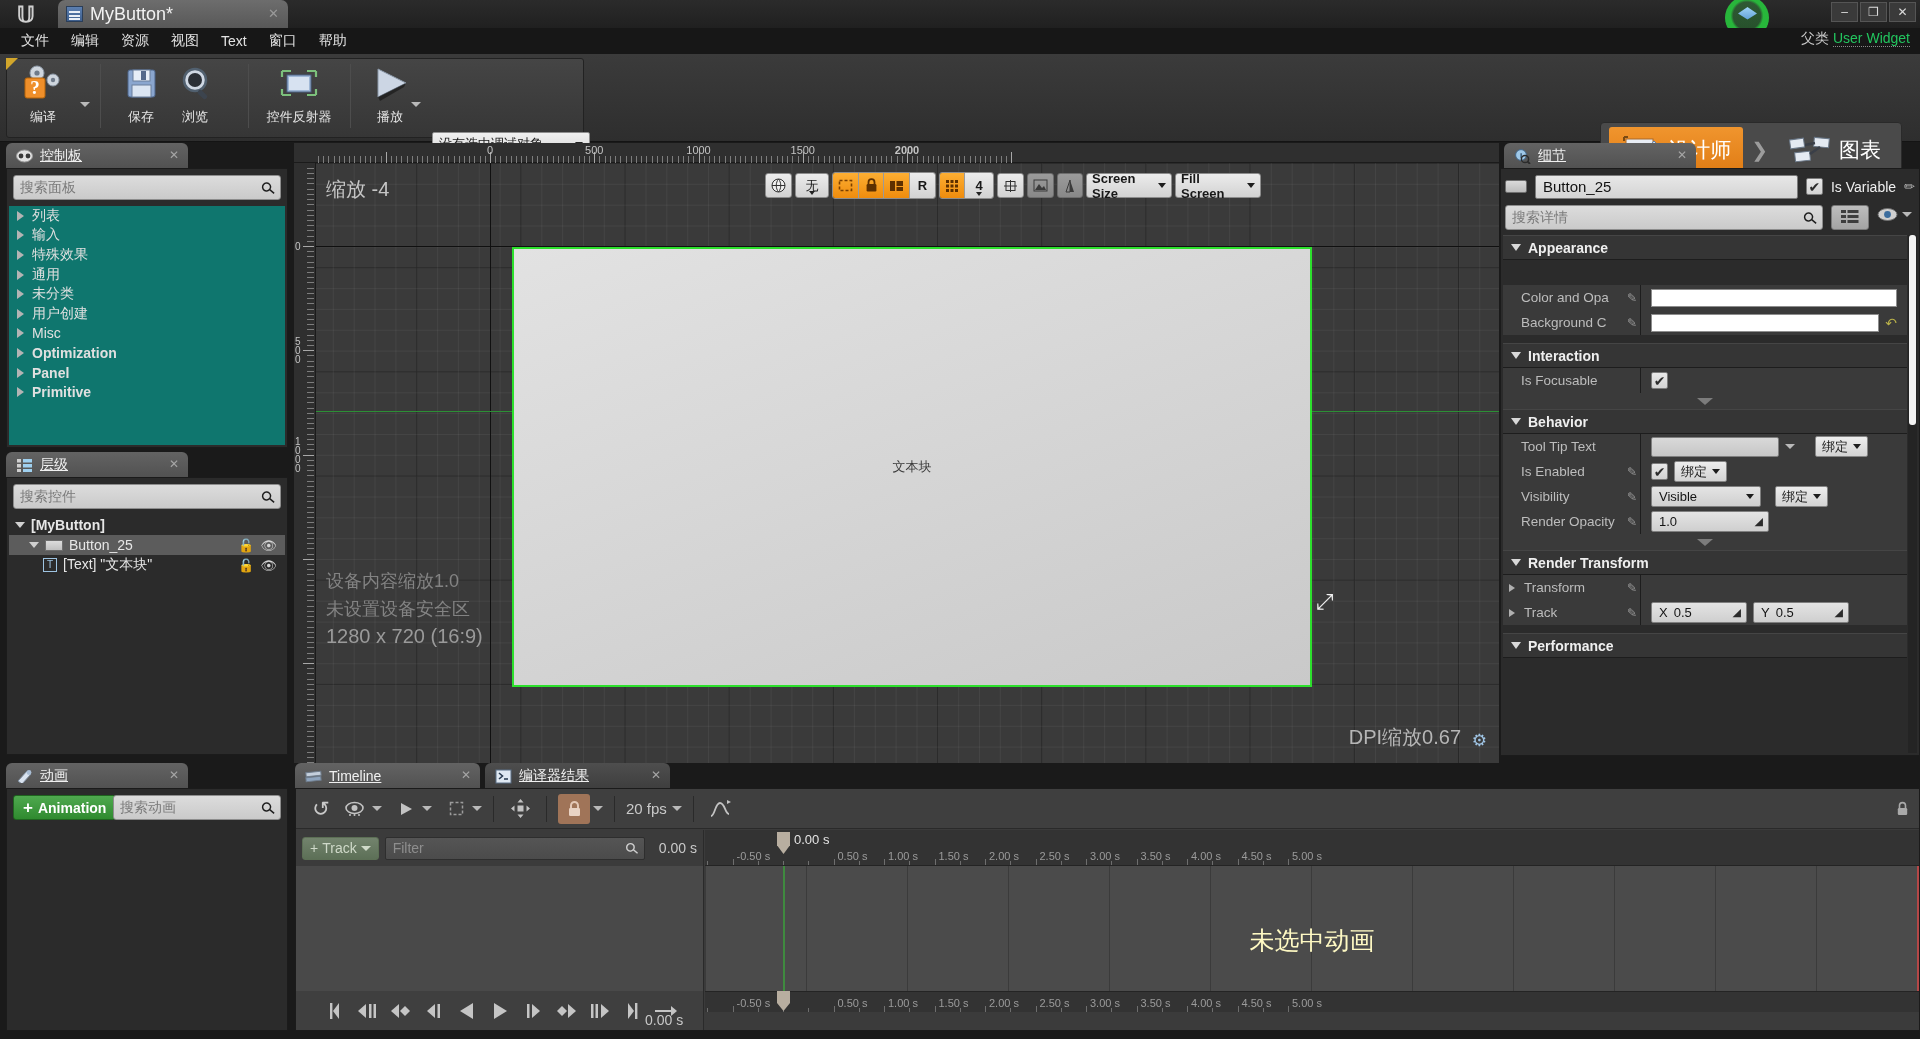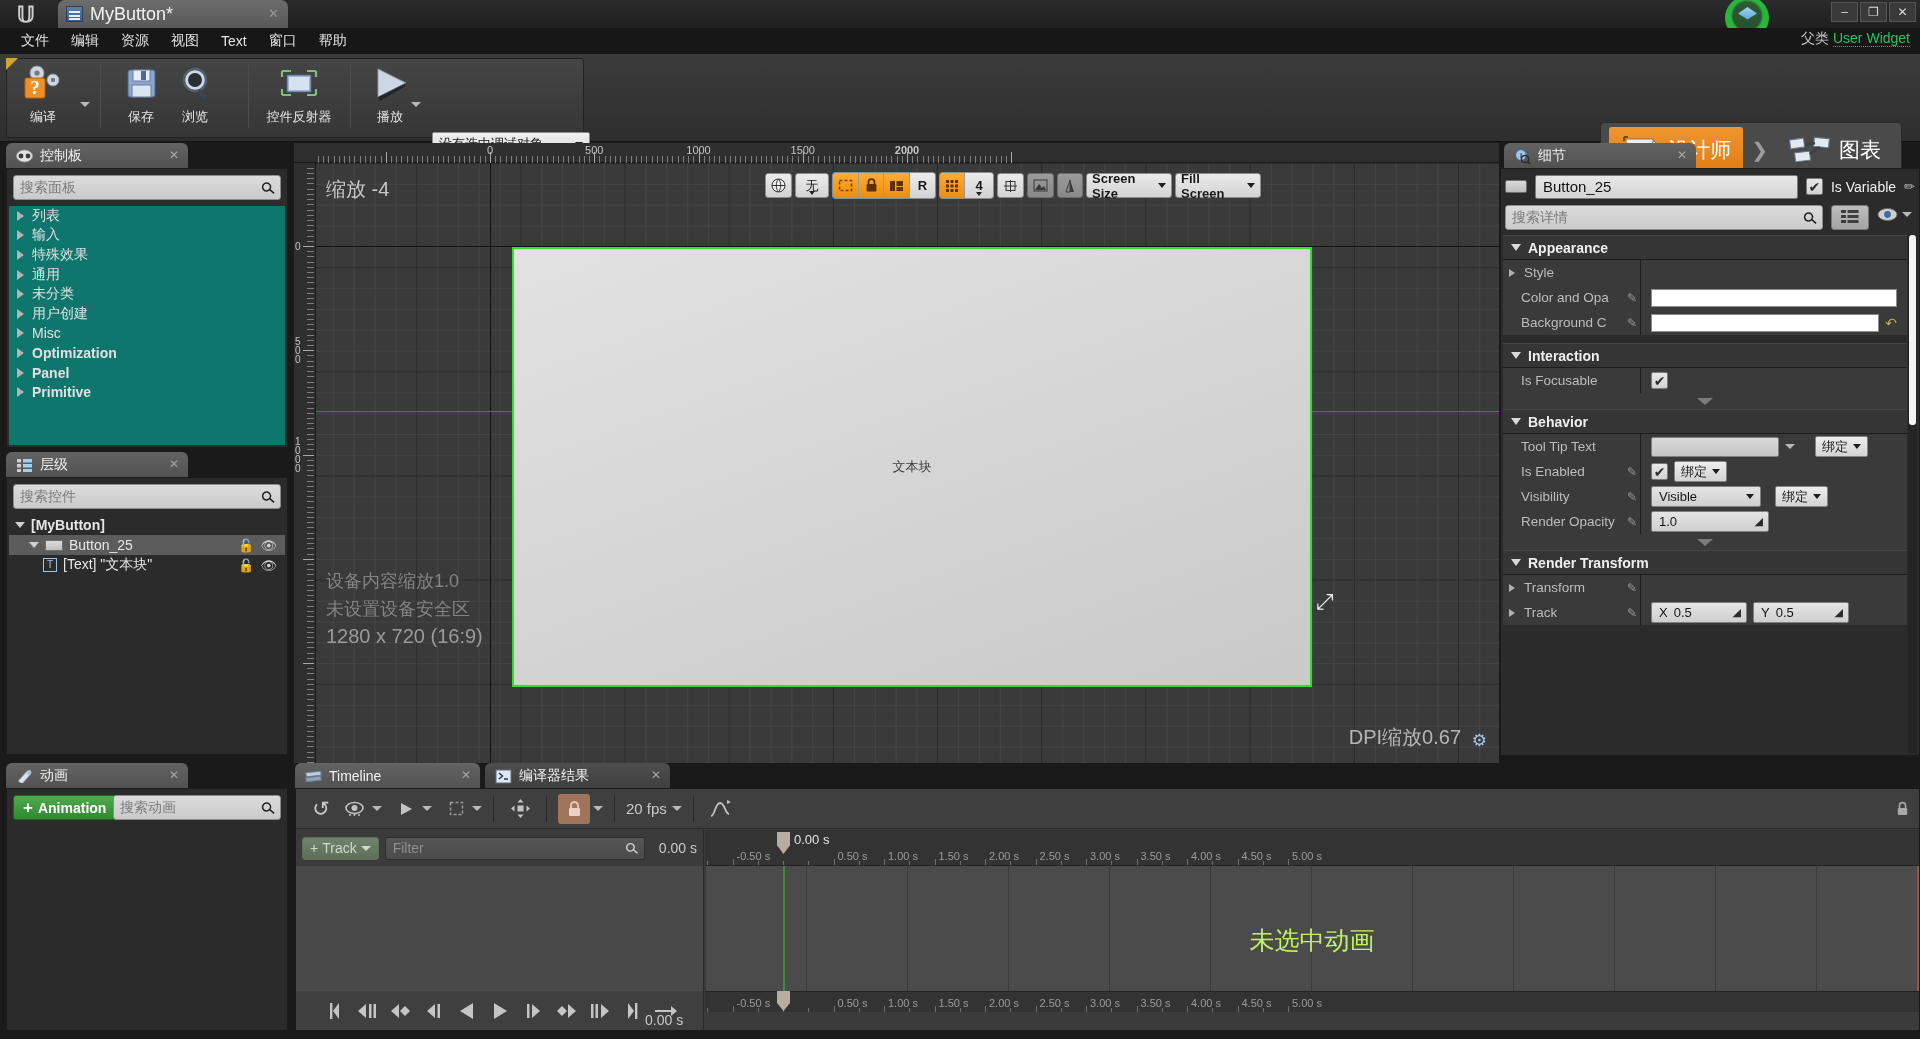--- a/index.html
+++ b/index.html
@@ -72,21 +72,21 @@
                background:#4a4a4a; border:1px solid #2a2a2a; border-radius:4px;
                display:flex; align-items:center; padding:4px 8px; gap:6px;}
   .modebtn{ height:46px; display:flex; align-items:center; padding:0 12px; border-radius:3px; gap:7px;}
   .modebtn.active{ background:linear-gradient(#f0952e,#e07c14); }
   .modebtn .t{ font-size:21px; color:#ffffff; }
   .chev{ font-size:20px; color:#9c9c9c; padding:0 2px;}
 
   
   .paneltab{ position:absolute; height:26px; background:linear-gradient(#636363,#515151);
              border-top-left-radius:6px; border-top-right-radius:6px;
-             display:flex; align-items:center; padding:0 10px; font-size:14px; color:#f0f0f0; }
+             display:flex; align-items:center; padding:0 10px; font-size:14px; color:#f0f0f0;text-decoration:underline; }
   .paneltab .x{ position:absolute; right:9px; top:5px; font-size:12px; color:#a6a6a6;}
   .panelbody{ position:absolute; background:#2b2b2b; border:1px solid #1b1b1b; }
 
   .searchbox{ position:absolute; height:25px; background:linear-gradient(#dcdcdc,#cacaca);
               border:1px solid #8d8d8d; border-radius:3px; display:flex; align-items:center;
               padding:0 6px; font-size:14px; color:#7b7b7b; }
   .searchbox .mag{ position:absolute; right:6px; top:2px; font-size:17px; color:#1d1d1d;
                    transform:rotate(-50deg); }
 
   .trow{ height:19px; display:flex; align-items:center; font-size:14px; color:#e0e0e0; padding-left:8px;}
@@ -821,28 +821,20 @@
           <circle cx="10.5" cy="7.5" r="3.4" fill="#3c6d9e"></circle>
         </svg>
       <span class="caret"></span>
     </div>
 
     <div style="position:absolute;left:2px;top:66px;right:12px;bottom:2px;overflow:hidden;" id="details-body">
         <div class="drow dcat" style="top: 0px; height: 25px;">
           <span style="width: 0px; height: 0px; border-left: 5px solid transparent; border-right: 5px solid transparent; border-top: 7px solid rgb(216, 216, 216); margin-right: 7px;"></span>
           <span>Appearance</span>
         </div>
-        <div class="drow" style="top: 25px; height: 25px; background: rgb(58, 58, 58);">
-          <div class="dlbl" style="font-size: 13.5px; color: rgb(189, 189, 189); padding-left: 6px; width: 138px; display: flex; align-items: center; gap: 5px;">
-            <span class="tri" style="border-top: 4px solid transparent; border-bottom: 4px solid transparent; border-left: 6px solid rgb(176, 176, 176); margin-right: 4px;"></span>
-            <span>Style</span>
-          </div>
-          <div class="dsep"></div>
-          <div class="dfield" style="position: absolute; left: 148px; right: 10px; display: flex; align-items: center; gap: 6px;"></div>
-        </div>
         <div class="drow" style="top: 50px; height: 25px; background: rgb(58, 58, 58);">
           <div class="dlbl" style="font-size: 13.5px; color: rgb(189, 189, 189); padding-left: 18px; width: 138px; display: flex; align-items: center; gap: 5px;">
             <span>Color and Opa</span>
             <span style="margin-left: auto; margin-right: 4px; font-size: 12px; color: rgb(154, 154, 154);">✎</span>
           </div>
           <div class="dsep"></div>
           <div class="dfield" style="position: absolute; left: 148px; right: 10px; display: flex; align-items: center; gap: 6px;">
             <div style="flex: 1 1 0%; height: 18px; background: rgb(255, 255, 255); border: 1px solid rgb(141, 141, 141);"></div>
           </div>
         </div>
@@ -963,20 +955,24 @@
               <span>X</span>
               <span>0.5</span>
               <span style="position:absolute;right:5px;font-size:11px;color:#2b2b2b;">◢</span>
             </div>
             <div style="position: relative; width: 96px; height: 21px; background: linear-gradient(rgb(228, 228, 228), rgb(207, 207, 207)); border: 1px solid rgb(127, 127, 127); border-radius: 2px; display: flex; align-items: center; gap: 6px; padding: 0px 7px; font-size: 13px; color: rgb(20, 20, 20);">
               <span>Y</span>
               <span>0.5</span>
               <span style="position:absolute;right:5px;font-size:11px;color:#2b2b2b;">◢</span>
             </div>
           </div>
+        </div>
+        <div class="drow dcat" style="top: 398px; height: 25px;">
+          <span style="width: 0px; height: 0px; border-left: 5px solid transparent; border-right: 5px solid transparent; border-top: 7px solid rgb(216, 216, 216); margin-right: 7px;"></span>
+          <span>Performance</span>
         </div>
       </div>
 
     <div style="position:absolute;right:2px;top:66px;width:9px;bottom:2px;background:#242424;">
       <div style="position:absolute;left:1px;top:0;width:7px;height:190px;background:#f3f3f3;border-radius:3px;"></div>
     </div>
   </div>
 
   <div class="paneltab" style="left:295px;top:763px;width:185px;">
     <svg width="17" height="13" viewBox="0 0 17 13" style="margin-right:7px">
@@ -1125,21 +1121,21 @@
         <div class="ttick" style="left: 583px; height: 4px;"></div>
         <div class="playhead" style="left: 72px; top: 2px;"></div>
         <div style="position: absolute; left: 89px; top: 2px; font-size: 13px; color: rgb(228, 228, 228);">0.00 s</div>
       </div>
 
     <div style="position:absolute;left:409px;top:77px;right:0;bottom:39px;background:#4b4b4b;overflow:hidden;">
       <div style="position:absolute;inset:0;background-image:linear-gradient(to right,rgba(0,0,0,.22) 1px,transparent 1px);
                   background-size:101px 100%;"></div>
       <div style="position:absolute;left:78px;top:0;bottom:0;width:2px;background:#3f8a3f;"></div>
       <div style="position:absolute;right:0;top:0;bottom:0;width:2px;background:#b64747;"></div>
-      <div style="position:absolute;left:0;right:0;top:46%;text-align:center;font-size:25px;color:#bef264;">未选中动画</div>
+      <div style="position:absolute;left:0;right:0;top:46%;text-align:center;font-size:25px;color:#fef9c3;">未选中动画</div>
     </div>
 
     <div style="position:absolute;left:409px;bottom:18px;right:0;height:21px;background:#333;border-top:1px solid #242424;" id="rulerBot">
         <div class="ttick" style="left: 27.5px;"></div>
         <div class="tlbl" style="left: 31.5px; bottom: 3px;">-0.50 s</div>
         <div class="ttick" style="left: 128.5px;"></div>
         <div class="tlbl" style="left: 132.5px; bottom: 3px;">0.50 s</div>
         <div class="ttick" style="left: 179px;"></div>
         <div class="tlbl" style="left: 183px; bottom: 3px;">1.00 s</div>
         <div class="ttick" style="left: 229.5px;"></div>

